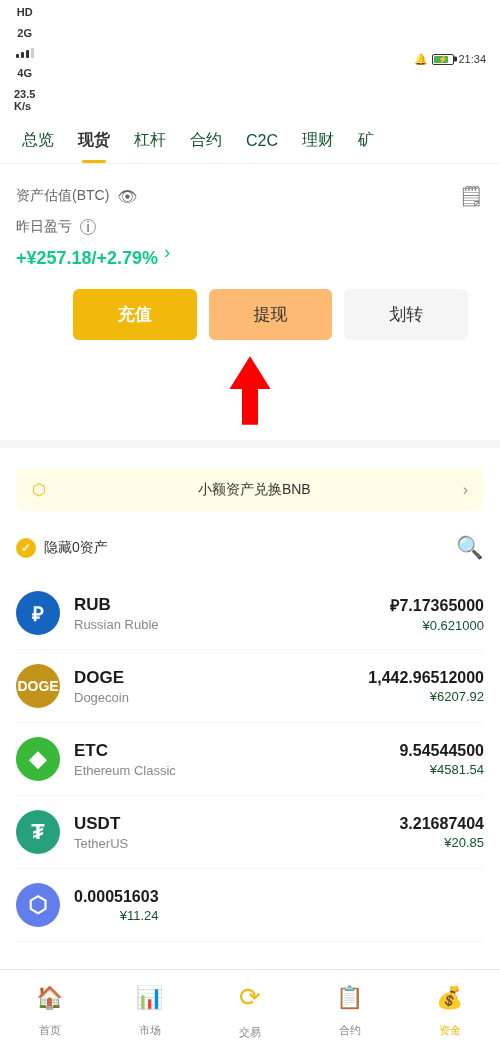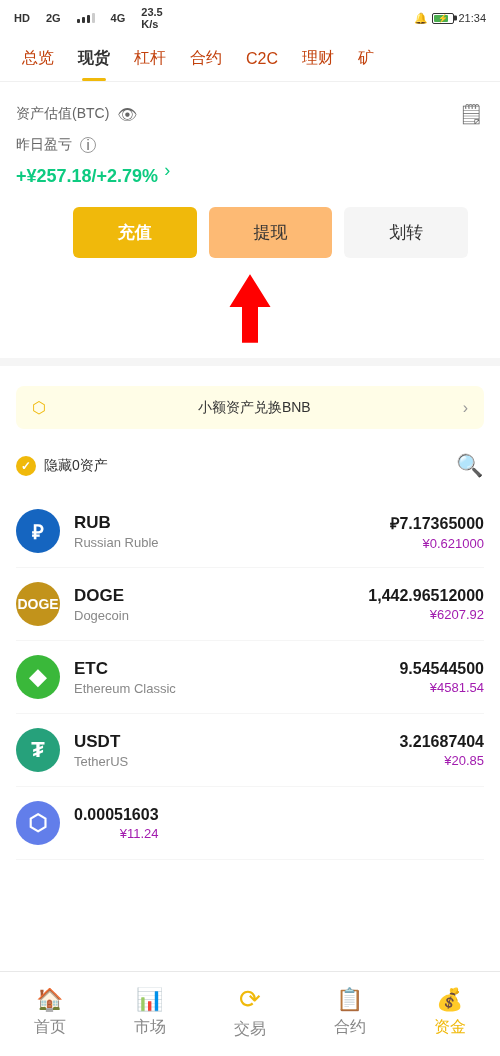--- a/index.html
+++ b/index.html
@@ -15,21 +15,21 @@
     
     .status-bar {
       background: #fff;
       display: flex;
       justify-content: space-between;
       align-items: center;
       padding: 6px 14px;
       font-size: 12px;
       color: #333;
     }
-    .status-left { display: flex; align-items: center; gap: 16px; font-size: 11px; font-weight: 600; }
+    .status-left { display: flex; align-items: center; gap: 9px; font-size: 11px; font-weight: 600; flex-direction: column; }
     .status-right { display: flex; align-items: center; gap: 4px; font-size: 11px; }
     .signal-bars { display: flex; align-items: flex-end; gap: 2px; }
     .bar { background: #333; border-radius: 1px; }
     .bar1 { width: 3px; height: 4px; }
     .bar2 { width: 3px; height: 6px; }
     .bar3 { width: 3px; height: 8px; }
     .bar4 { width: 3px; height: 10px; }
     .battery {
       width: 22px; height: 11px; border: 1.5px solid #333; border-radius: 2px;
       position: relative; display: flex; align-items: center; padding: 1px;
@@ -47,21 +47,21 @@
     .nav-tabs {
       display: flex;
       align-items: center;
       border-bottom: 1px solid #f0f0f0;
       padding: 0 10px;
       background: #fff;
     }
     .nav-tab {
       padding: 12px 12px;
       font-size: 16px;
-      color: #c2410c;
+      color: #14532d;
       cursor: pointer;
       position: relative;
       white-space: nowrap;
     }
     .nav-tab.active {
       color: #333;
       font-weight: 700;
     }
     .nav-tab.active::after {
       content: '';
@@ -165,36 +165,36 @@
     .icon-rub { background: #1565C0; color: #fff; }
     .icon-doge { background: #C49A2E; color: #fff; }
     .icon-usdt { background: #26A17B; color: #fff; }
     .icon-eth { background: #627EEA; color: #fff; }
 
     .asset-info { flex: 1; }
     .asset-name { font-size: 17px; font-weight: 600; color: #1a1a1a; }
     .asset-fullname { font-size: 13px; color: #888; margin-top: 2px; }
     .asset-values { text-align: right; }
     .asset-amount { font-size: 16px; font-weight: 600; color: #1a1a1a; }
-    .asset-cny { font-size: 13px; color: #a21caf; margin-top: 2px; }
+    .asset-cny { font-size: 13px; color: #14532d; margin-top: 2px; }
 
     
     .bottom-nav {
       position: fixed; bottom: 0; left: 0; width: 500px;
       background: #fff; border-top: 1px solid #e8e8e8;
       display: flex; align-items: center;
       padding: 8px 0 12px;
     }
     .bottom-nav-item {
       flex: 1; display: flex; flex-direction: column; align-items: center;
       cursor: pointer; padding: 4px 0;
     }
     .bottom-nav-icon { font-size: 22px; color: #888; }
     .bottom-nav-icon.active { color: #F0B90B; }
-    .bottom-nav-label { font-size: 16px; color: #888; margin-top: 4px; }
+    .bottom-nav-label { font-size: 11px; color: #888; margin-top: 12px; }
     .bottom-nav-label.active { color: #F0B90B; }
 
     .content-wrapper { padding-bottom: 70px; }
 
     
     .section-divider { height: 8px; background: #f5f5f5; margin: 0 -16px; }
   </style>
 </head>
 <body>
 

